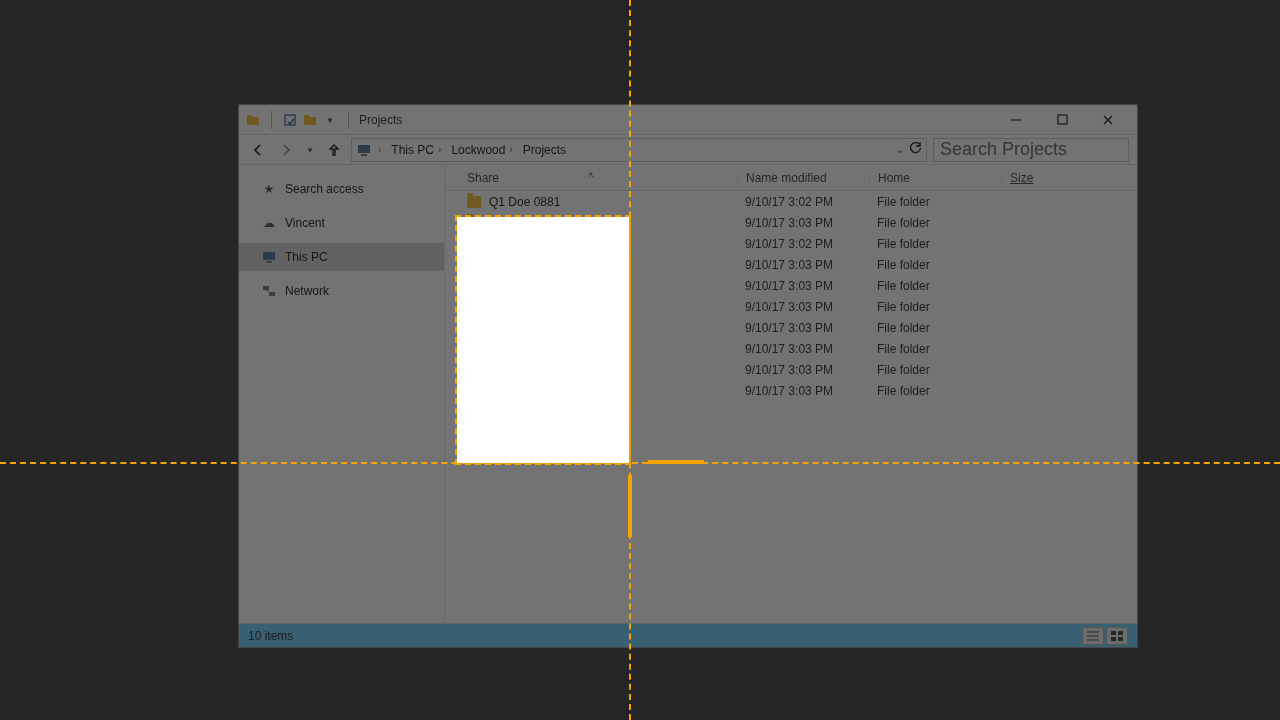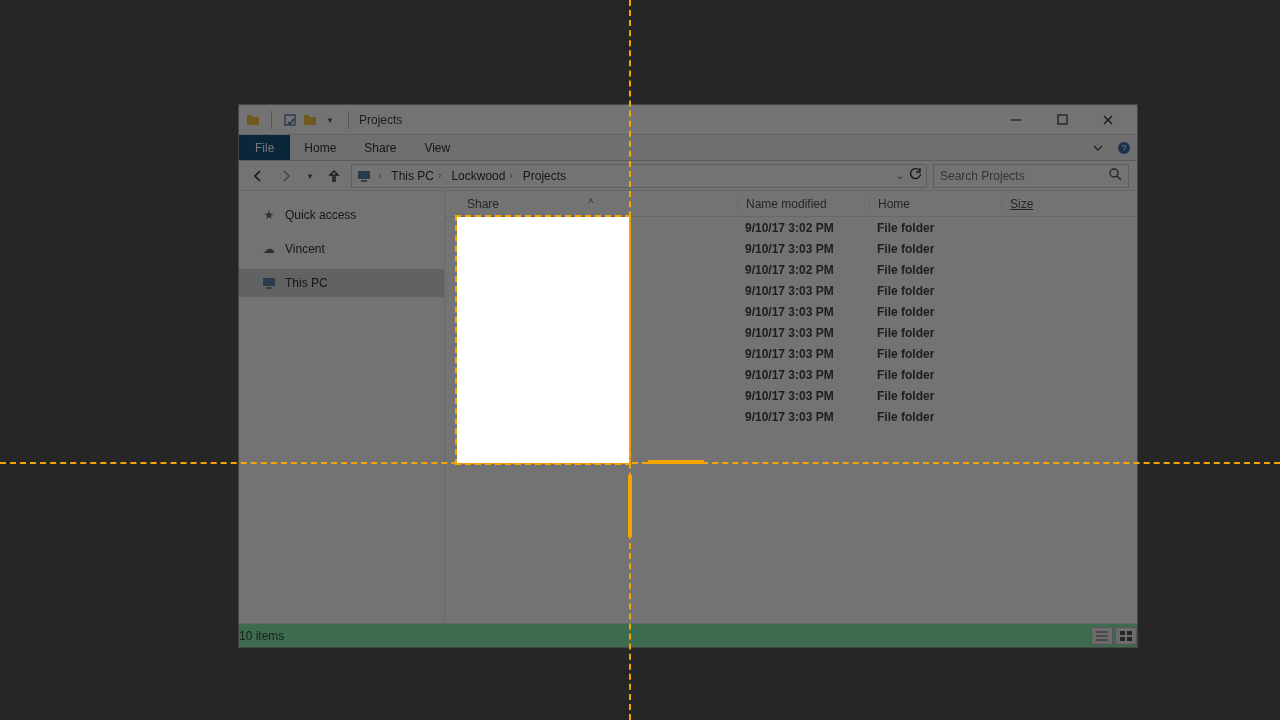--- a/index.html
+++ b/index.html
@@ -38,50 +38,50 @@
   .ribbon .rctl { width:26px; display:flex; align-items:center; justify-content:center; color:#555;}
 
   .navrow { height:30px; display:flex; align-items:center; padding:0 8px; gap:6px; background:#fff; border-bottom:1px solid #e5e5e5;}
   .navbtn { width:22px; height:22px; display:flex; align-items:center; justify-content:center; color:#555;}
   .crumbbar { flex:1; height:24px; border:1px solid #cfcfcf; display:flex; align-items:center; padding:0 4px; gap:2px; background:#fff;}
   .crumbbar .pc-icon { width:16px; height:16px; display:inline-block;}
   .crumb { padding:0 4px; display:flex; align-items:center; gap:4px; color:#333;}
   .crumb .chev { color:#777; font-size:10px; }
   .crumbbar .endctl { margin-left:auto; display:flex; align-items:center; gap:4px; color:#555;}
   .searchbox { width:196px; height:24px; border:1px solid #cfcfcf; display:flex; align-items:center; padding:0 6px; color:#888; background:#fff;}
-  .searchbox input { flex:1; border:0; outline:0; font-size:12px; color:#333; background:transparent;}
+  .searchbox input { flex:1; border:0; outline:0; font-size:18px; color:#333; background:transparent;}
   .searchbox .mag { color:#555; }
 
   .body { flex:1; display:flex; min-height:0;}
   .sidebar { width:206px; border-right:1px solid #e5e5e5; padding:10px 0; background:#fff;}
   .sideitem { height:28px; display:flex; align-items:center; gap:8px; padding-left:22px; color:#333;}
   .sideitem.selected { background:#d9d9d9; }
   .sideitem .sico { width:16px; height:16px; display:inline-flex; align-items:center; justify-content:center; color:#666;}
 
   .listpane { flex:1; display:flex; flex-direction:column; background:#fff;}
   .cols { height:26px; display:flex; align-items:center; border-bottom:1px solid #e5e5e5; color:#555; font-size:12px;}
   .col { padding:0 8px; display:flex; align-items:center; gap:6px;}
   .col.name { width:292px; padding-left:22px; position:relative;}
   .col.name .sortchev { position:absolute; left:50%; top:-1px; transform:translateX(-50%); font-size:9px; color:#666;}
   .col.date { width:132px; }
   .col.type { width:132px; }
   .col.size { width:100px;text-decoration:underline; }
   .col + .col { border-left:1px solid #eee;}
 
-  .rows { flex:1; overflow:hidden;font-weight:bold; }
+  .rows { flex:1; overflow:hidden; }
   .row { height:21px; display:flex; align-items:center; font-size:12px; color:#333;}
   .row .cell { padding:0 8px;}
   .row .cell.name { width:292px; padding-left:22px; display:flex; align-items:center; gap:8px;}
   .row .cell.date { width:132px; color:#444;}
   .row .cell.type { width:132px; color:#444;}
   .row .cell.size { width:100px; }
   .fico { width:14px; height:12px; display:inline-block; background:#f5c645; border-radius:1px; position:relative;}
   .fico::before { content:""; position:absolute; left:0; top:-3px; width:6px; height:3px; background:#f5c645; border-radius:1px 1px 0 0;}
 
-  .status { height:24px; border-top:1px solid #e5e5e5; display:flex; align-items:center; padding:0 0; color:#444; background:#86efac;}
+  .status { height:24px; border-top:1px solid #e5e5e5; display:flex; align-items:center; padding:0 9px; color:#444; background:#7dd3fc;}
   .status .viewbtns { margin-left:auto; display:flex; gap:2px;}
   .status .vbtn { width:22px; height:18px; border:1px solid #bbb; background:#f0f0f0; display:flex; align-items:center; justify-content:center;}
 
   
   .rows .cell.name { position: relative; z-index: 60; }
   .dim { z-index: 30; }
   .window { z-index: 10; }
 
   
 </style>
@@ -127,38 +127,20 @@
       </div>
       <div class="winbtn">
         <svg width="12" height="12" viewBox="0 0 12 12">
             <line x1="2" y1="2" x2="10" y2="10" stroke="#333" stroke-width="1.2"></line>
             <line x1="10" y1="2" x2="2" y2="10" stroke="#333" stroke-width="1.2"></line>
           </svg>
       </div>
     </div>
   </div>
 
-  <div class="ribbon">
-    <div class="rtab file">File</div>
-    <div class="rtab">Home</div>
-    <div class="rtab">Share</div>
-    <div class="rtab">View</div>
-    <div class="spacer"></div>
-    <div class="rctl">
-      <svg width="14" height="14" viewBox="0 0 14 14">
-          <path d="M3 5 l4 4 4-4" fill="none" stroke="#555" stroke-width="1.4"></path>
-        </svg>
-    </div>
-    <div class="rctl">
-      <svg width="14" height="14" viewBox="0 0 14 14">
-          <circle cx="7" cy="7" r="6" fill="#3d6ea8"></circle>
-          <text x="7" y="10" text-anchor="middle" font-size="9" fill="#fff">?</text>
-        </svg>
-    </div>
-  </div>
 
   <div class="navrow">
     <div class="navbtn">
       <svg width="16" height="16" viewBox="0 0 16 16">
           <path d="M10 3 l-5 5 5 5" fill="none" stroke="#333" stroke-width="1.6"></path>
         </svg>
     </div>
     <div class="navbtn">
       <svg width="16" height="16" viewBox="0 0 16 16">
           <path d="M6 3 l5 5 -5 5" fill="none" stroke="#999" stroke-width="1.6"></path>
@@ -209,38 +191,48 @@
             <line x1="9" y1="9" x2="13" y2="13" stroke="#555" stroke-width="1.4"></line>
           </svg>
       </span>
     </div>
   </div>
 
   <div class="body">
     <div class="sidebar">
       <div class="sideitem">
         <span class="sico">★</span>
-        <span>Quick access</span>
+        <span>Search access</span>
       </div>
       <div style="height:6px;"></div>
       <div class="sideitem">
         <span class="sico">☁</span>
         <span>Vincent</span>
       </div>
       <div style="height:6px;"></div>
       <div class="sideitem selected">
         <span class="sico">
           <svg width="14" height="14" viewBox="0 0 14 14">
               <rect x="1" y="2" width="12" height="8" fill="#5e84a8"></rect>
               <rect x="4" y="11" width="6" height="2" fill="#888"></rect>
             </svg>
         </span>
         <span>This PC</span>
       </div>
       <div style="height:6px;"></div>
+      <div class="sideitem">
+        <span class="sico">
+          <svg width="14" height="14" viewBox="0 0 14 14">
+              <rect x="1" y="2" width="6" height="4" fill="#888"></rect>
+              <rect x="7" y="8" width="6" height="4" fill="#888"></rect>
+              <line x1="4" y1="6" x2="10" y2="10" stroke="#888"></line>
+            </svg>
+        </span>
+        <span>Network</span>
+      </div>
     </div>
 
     <div class="listpane">
       <div class="cols">
         <div class="col name">
           <span class="sortchev">˄</span>
           <span>Share</span>
         </div>
         <div class="col date">Name modified</div>
         <div class="col type">Home</div>

